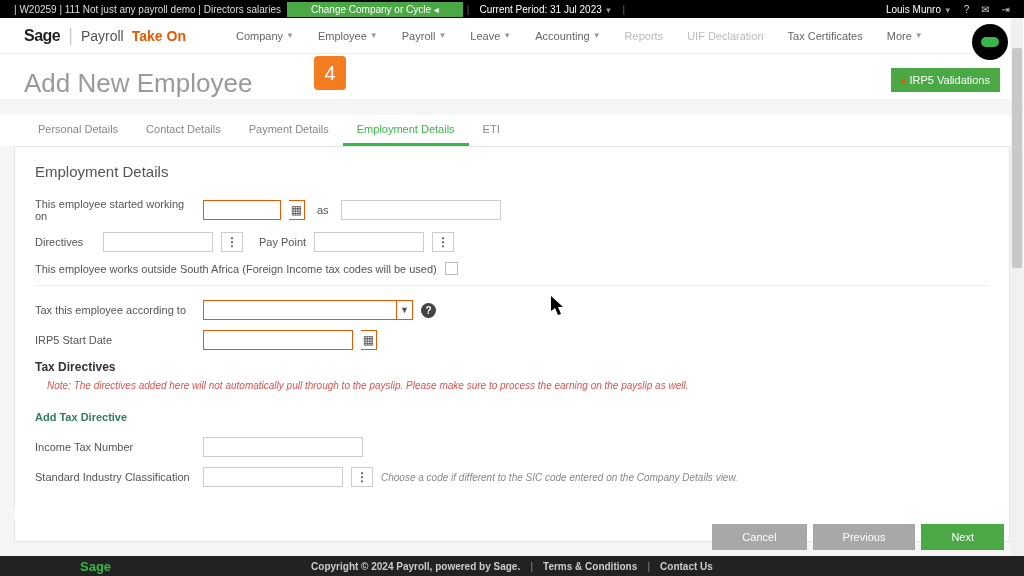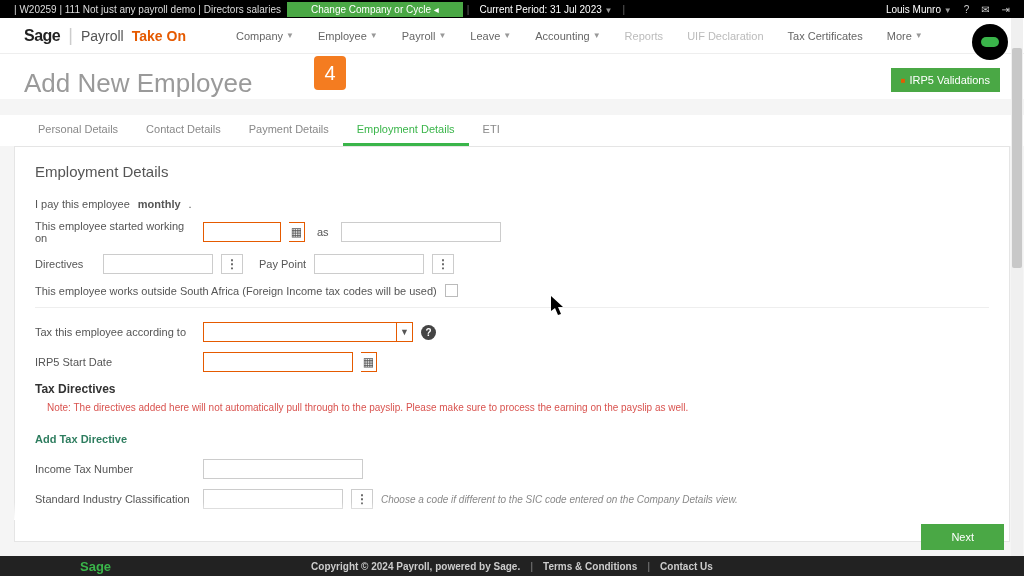--- a/index.html
+++ b/index.html
@@ -54,21 +54,21 @@
   .dots { width: 22px; height: 20px; border: 1px solid #ccc; display: inline-flex; align-items: center; justify-content: center; cursor: pointer; font-weight: bold; font-size: 12px; background: #fff; }
   .chk { width: 13px; height: 13px; border: 1px solid #bbb; display: inline-block; background: #fff; }
   .sel { height: 20px; border: 1px solid #ccc; display: flex; align-items: center; background: #fff; }
   .sel.req { border-color: #e55a00; }
   .sel .body { flex: 1; padding: 0 6px; font-size: 11px; }
   .sel .dd { width: 16px; height: 100%; border-left: 1px solid #ccc; display: flex; align-items: center; justify-content: center; font-size: 9px; }
   .sel.req .dd { border-left-color: #e55a00; }
   .help { width: 15px; height: 15px; border-radius: 50%; background: #444; color: #fff; display: inline-flex; align-items: center; justify-content: center; font-size: 10px; font-weight: bold; }
   .hr { border: none; border-top: 1px solid #eee; margin: 10px 0 14px 0; }
   .subhead { font-weight: bold; color: #333; font-size: 12px; margin-bottom: 6px; }
-  .note { color: #d9534f; font-size: 10px; margin: 4px 0 12px 12px; }
+  .note { color: #d9534f; font-size: 10px; margin: 4px 0 12px 12px; font-style: italic; }
   .addlink { color: #2e7d5f; font-weight: bold; font-size: 11px; margin: 8px 0 14px 0; display: inline-block; cursor: pointer; }
   .hintital { font-style: italic; color: #888; font-size: 10px; }
 
   .fadeout { position: absolute; left: 14px; right: 24px; bottom: 56px; height: 18px; background: linear-gradient(to bottom, rgba(255,255,255,0), #fff); pointer-events: none; }
 
   .btnrow { position: absolute; bottom: 26px; right: 20px; display: flex; gap: 6px; }
   .btn { border: none; color: #fff; font-size: 11px; padding: 7px 30px; cursor: pointer; }
   .btn.cancel { background: #a8a8a8; }
   .btn.prev { background: #a8a8a8; }
   .btn.next { background: #4aa845; }
@@ -150,25 +150,20 @@
   <div class="tab">Personal Details</div>
   <div class="tab">Contact Details</div>
   <div class="tab">Payment Details</div>
   <div class="tab active">Employment Details</div>
   <div class="tab">ETI</div>
 </div>
 
 <div class="content">
   <div class="section-title">Employment Details</div>
 
-  <div class="row">
-    <span>I pay this employee </span>
-      <b>monthly</b>
-      <span>.</span>
-  </div>
 
   <div class="row">
     <span class="lbl lbl-w">This employee started working on</span>
     <input class="inp req sm" style="">
     <span class="picker req">▦</span>
     <span class="lbl" style="margin:0 4px">as</span>
     <input class="inp md" style="">
   </div>
 
   <div class="row">
@@ -225,20 +220,22 @@
   
 
   
 
   
 </div>
 
 <div class="fadeout"></div>
 
 <div class="btnrow">
+  <button class="btn cancel">Cancel</button>
+  <button class="btn prev">Previous</button>
   <button class="btn next">Next</button>
 </div>
 
 <div class="footer">
   <span class="sage">Sage</span>
   <div class="center">
     <span>Copyright © 2024 Payroll, powered by Sage.</span>
     <span class="pipe">|</span>
     <span>Terms &amp; Conditions</span>
     <span class="pipe">|</span>

